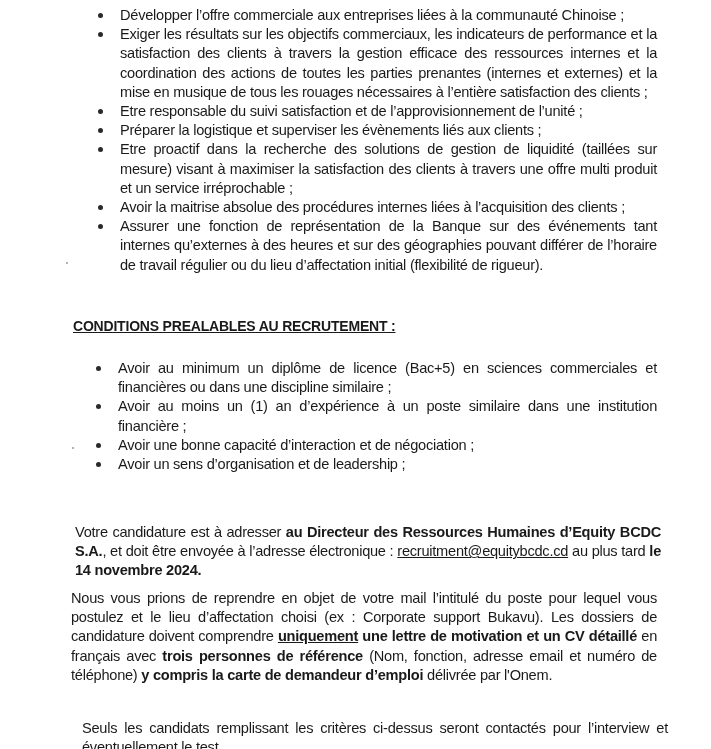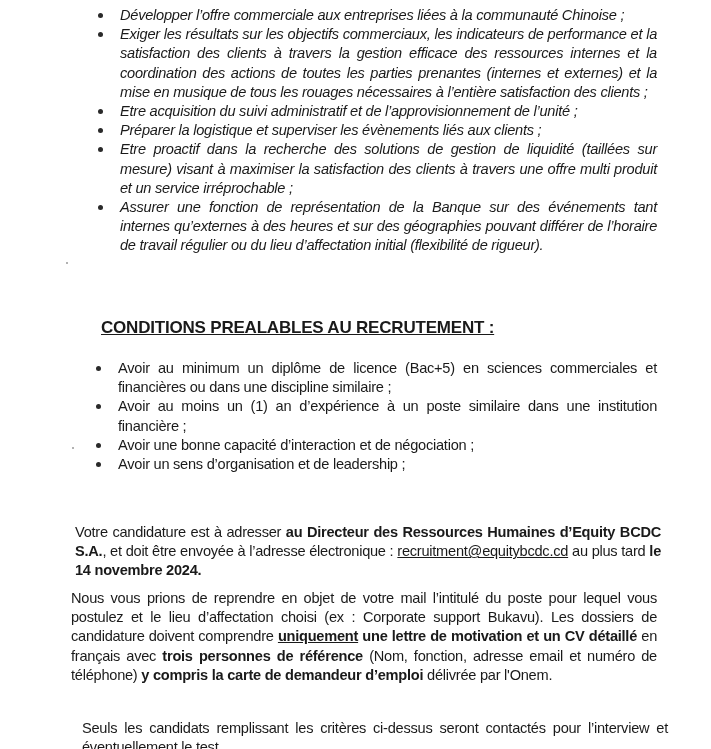--- a/index.html
+++ b/index.html
@@ -5,40 +5,41 @@
     html, body { margin: 0; padding: 0; background: #ffffff; }
     body { width: 711px; height: 749px; overflow: hidden; position: relative;
            font-family: "Liberation Sans", sans-serif; color: #1a1a1a; }
     .page { position: absolute; left: 0; top: 0; width: 711px; }
     ul.bl { list-style: none; margin: 0; padding: 0; position: absolute; left: 0; width: 711px; }
     ul.bl li { position: relative; padding-left: 120px; width: 537px; font-size: 14.6px; line-height: 19.2px;
                text-align: justify; letter-spacing: -0.25px; transform-origin: left; }
     ul.bl li .dot { position: absolute; left: 98px; top: 7px; width: 5px; height: 5px; border-radius: 50%; background: #2a2a2a; }
     ul.bl.b2 li { padding-left: 118px; width: 539px; }
     ul.bl.b2 li .dot { left: 96px; }
-    .heading { position: absolute; left: 73px; top: 318px; font-size: 17px; font-weight: bold;
-               text-decoration: underline; letter-spacing: -0.2px; margin-left: 28px; }
+    .heading { position: absolute; left: 73px; top: 318px; font-size: 14px; font-weight: bold;
+               text-decoration: underline; letter-spacing: -0.2px; }
     .para { position: absolute; left: 71px; width: 586px; font-size: 14.6px; line-height: 19.2px;
             text-align: justify; letter-spacing: -0.25px; }
     .para b { font-weight: bold; }
     .para u { }
     .link { text-decoration: underline; }
     .speck { position: absolute; width: 2px; height: 2px; background: #999; border-radius: 50%; }
   </style>
 </head>
 <body>
 
 <div class="page">
 
-  <ul class="bl" style="top:6px;font-style:italic;">
+  <ul class="bl" style="top:6px;">
     <li><span class="dot"></span><span>Développer l’offre commerciale aux entreprises liées à la communauté Chinoise ;</span></li>
     <li><span class="dot"></span><span>Exiger les résultats sur les objectifs commerciaux, les indicateurs de performance et la satisfaction des clients à travers la gestion efficace des ressources internes et la coordination des actions de toutes les parties prenantes (internes et externes) et la mise en musique de tous les rouages nécessaires à l’entière satisfaction des clients ;</span></li>
-    <li><span class="dot"></span><span>Etre acquisition du suivi administratif et de l’approvisionnement de l’unité ;</span></li>
+    <li><span class="dot"></span><span>Etre responsable du suivi satisfaction et de l’approvisionnement de l’unité ;</span></li>
     <li><span class="dot"></span><span>Préparer la logistique et superviser les évènements liés aux clients ;</span></li>
     <li><span class="dot"></span><span>Etre proactif dans la recherche des solutions de gestion de liquidité (taillées sur mesure) visant à maximiser la satisfaction des clients à travers une offre multi produit et un service irréprochable ;</span></li>
+    <li><span class="dot"></span><span>Avoir la maitrise absolue des procédures internes liées à l’acquisition des clients ;</span></li>
     <li><span class="dot"></span><span>Assurer une fonction de représentation de la Banque sur des événements tant internes qu’externes à des heures et sur des géographies pouvant différer de l’horaire de travail régulier ou du lieu d’affectation initial (flexibilité de rigueur).</span></li>
   </ul>
 
   <div class="heading">CONDITIONS PREALABLES AU RECRUTEMENT :</div>
 
   <ul class="bl b2" style="top:359px;">
     <li><span class="dot"></span><span>Avoir au minimum un diplôme de licence (Bac+5) en sciences commerciales et financières ou dans une discipline similaire ;</span></li>
     <li><span class="dot"></span><span>Avoir au moins un (1) an d’expérience à un poste similaire dans une institution financière ;</span></li>
     <li><span class="dot"></span><span>Avoir une bonne capacité d’interaction et de négociation ;</span></li>
     <li><span class="dot"></span><span>Avoir un sens d’organisation et de leadership ;</span></li>

